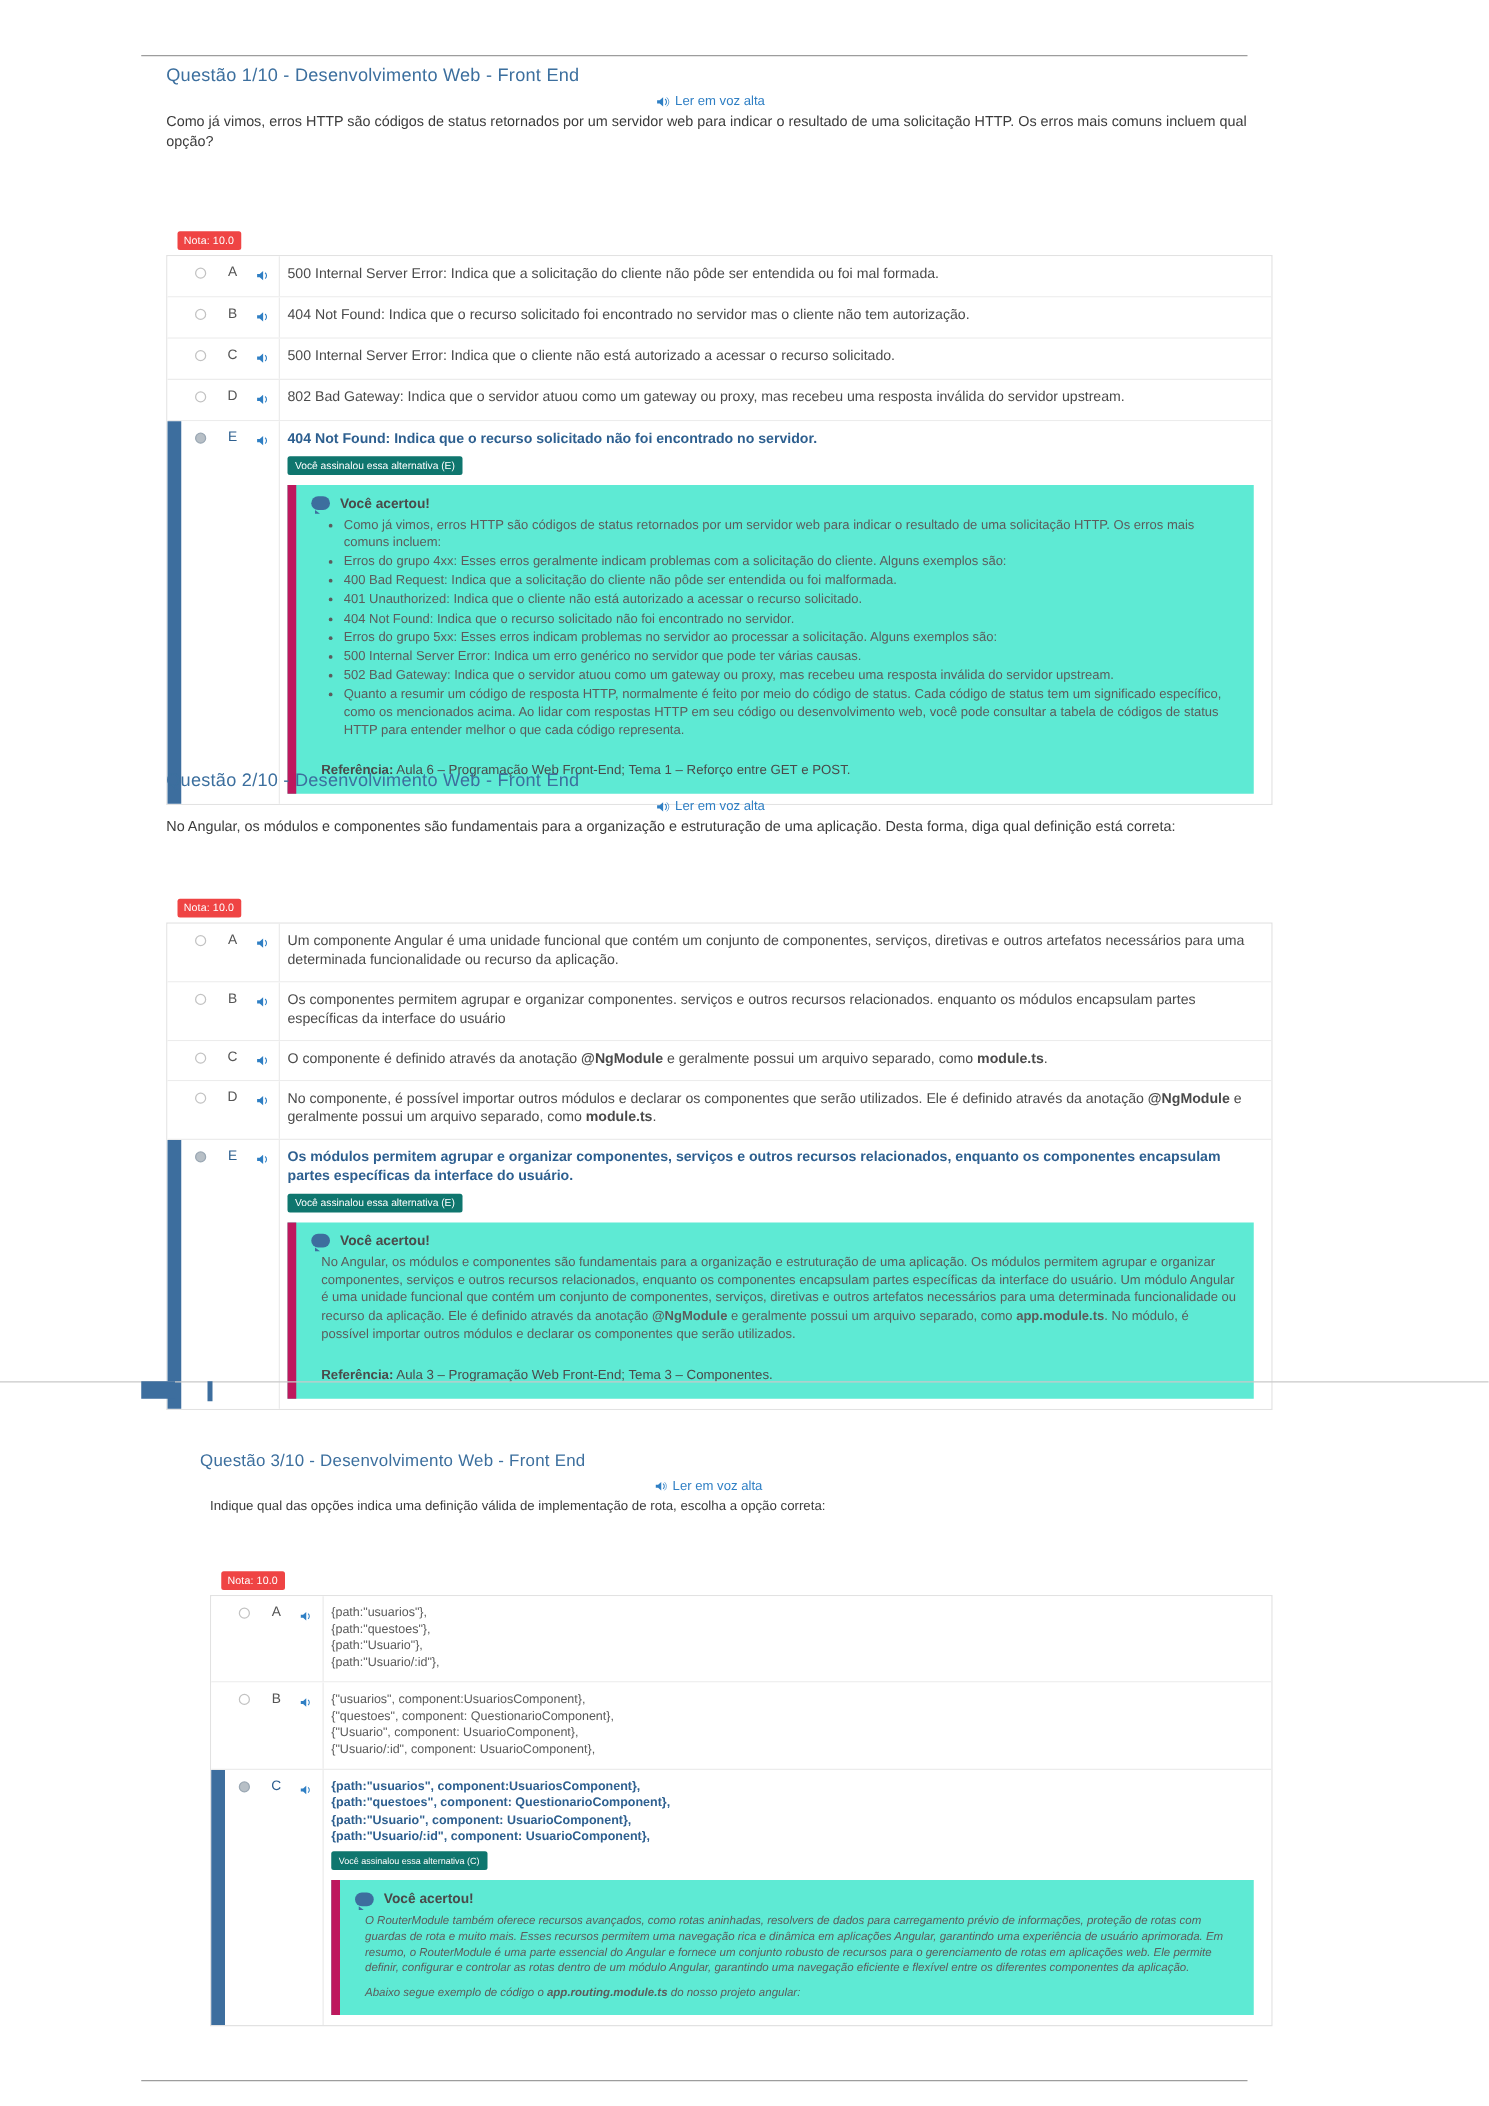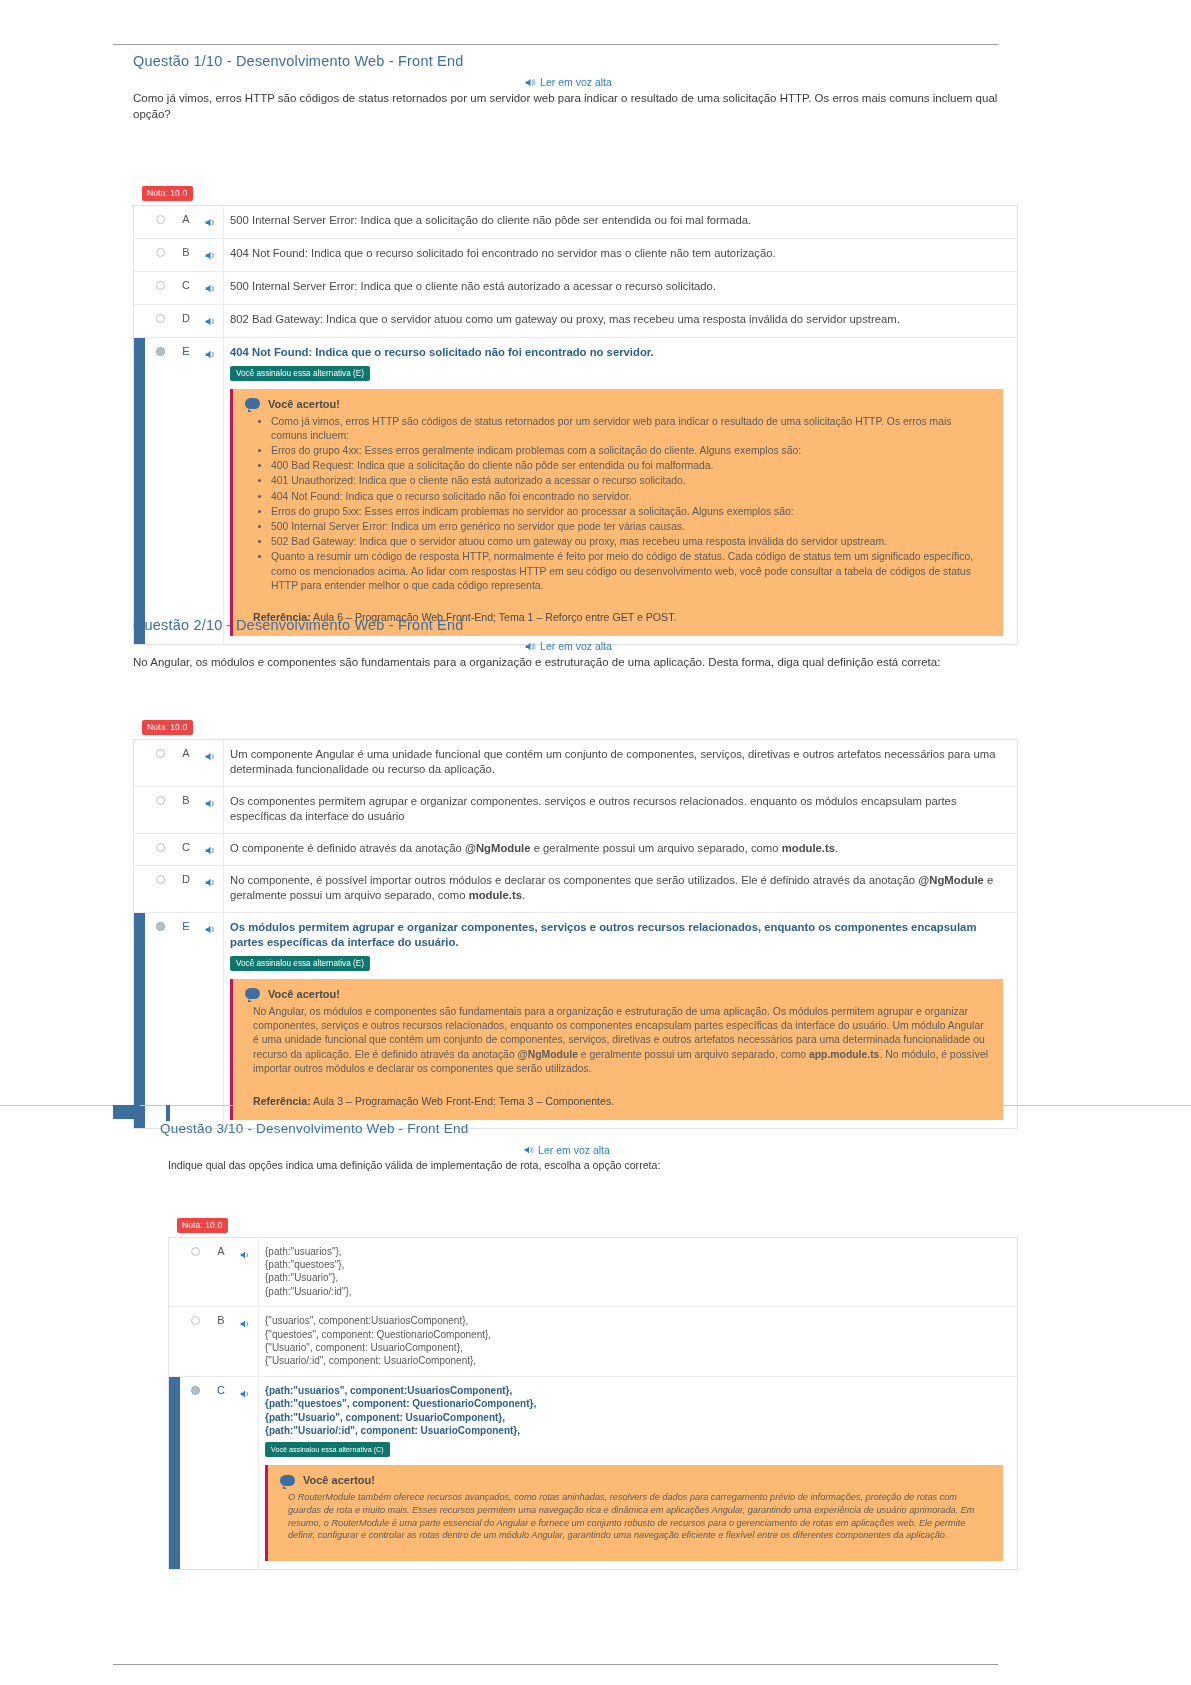--- a/index.html
+++ b/index.html
@@ -136,22 +136,22 @@
     line-height:11px;
     padding:2px 6px;
     border-radius:2px;
     font-weight:normal;
     white-space:nowrap;
   }
 
   
   .fb{
     margin-top:8px;
-    background:#fdba74;
-    border-left:3px solid #be185d;
+    background:#5eead4;
+    border-left:7px solid #be185d;
     padding:9px 14px 12px 12px;
   }
   .fb-head{
     display:flex;align-items:center;gap:8px;
     font-size:11px;font-weight:bold;color:#4a4a4a;
     margin-bottom:5px;
   }
   .bubble{
     width:15px;height:11px;border-radius:6px;
     background:#3d6e9e;position:relative;display:inline-block;flex:0 0 15px;
@@ -177,21 +177,21 @@
   .fb b{font-weight:bold;}
 
   
   #q1{position:absolute;left:113px;top:44px;width:885px;}
   #q1 .options-wrap{margin-top:17px;}
   #q1 .opt .body{min-height:17px;}
 
   #q2{position:absolute;left:113px;top:608px;width:885px;}
   #q2 .options-wrap{margin-top:17px;}
 
-  #q3{position:absolute;left:140px;top:1112px;width:858px;}
+  #q3{position:absolute;left:140px;top:1152px;width:858px;}
   #q3 .options-wrap{margin-top:15px;}
   #q3 .q-title{font-size:13.5px;}
   #q3 .q-stem{font-size:10.6px;}
   #q3 .opt .text,#q3 .opt .code{font-size:10px;line-height:13.4px;}
   #q3 .fb li,#q3 .fb p.para{font-size:9.2px;line-height:12.6px;font-style:italic;}
   #q3 .marked{font-size:7.2px;}
 
   .rule-q3{
     position:absolute;left:0;top:1105px;width:1191px;height:1px;background:#c9c9c9;
   }
@@ -542,20 +542,21 @@
           <div class="body">
             <p class="code">{path:"usuarios", component:UsuariosComponent},<br>{path:"questoes", component: QuestionarioComponent},<br>{path:"Usuario", component: UsuarioComponent},<br>{path:"Usuario/:id", component: UsuarioComponent},</p>
             <span class="marked">Você assinalou essa alternativa (C)</span>
 
             <div class="fb">
               <div class="fb-head">
                 <span class="bubble"></span>
                 <span>Você acertou!</span>
               </div>
               <p class="para">O RouterModule também oferece recursos avançados, como rotas aninhadas, resolvers de dados para carregamento prévio de informações, proteção de rotas com guardas de rota e muito mais. Esses recursos permitem uma navegação rica e dinâmica em aplicações Angular, garantindo uma experiência de usuário aprimorada. Em resumo, o RouterModule é uma parte essencial do Angular e fornece um conjunto robusto de recursos para o gerenciamento de rotas em aplicações web. Ele permite definir, configurar e controlar as rotas dentro de um módulo Angular, garantindo uma navegação eficiente e flexível entre os diferentes componentes da aplicação.</p>
+              <p class="para" style="margin-bottom:0;">Abaixo segue exemplo de código o <b>app.routing.module.ts</b> do nosso projeto angular:</p>
             </div>
           </div>
         </div>
 
       </div>
     </div>
   </section>
 
   <div class="bottom-rule"></div>
 </div>

